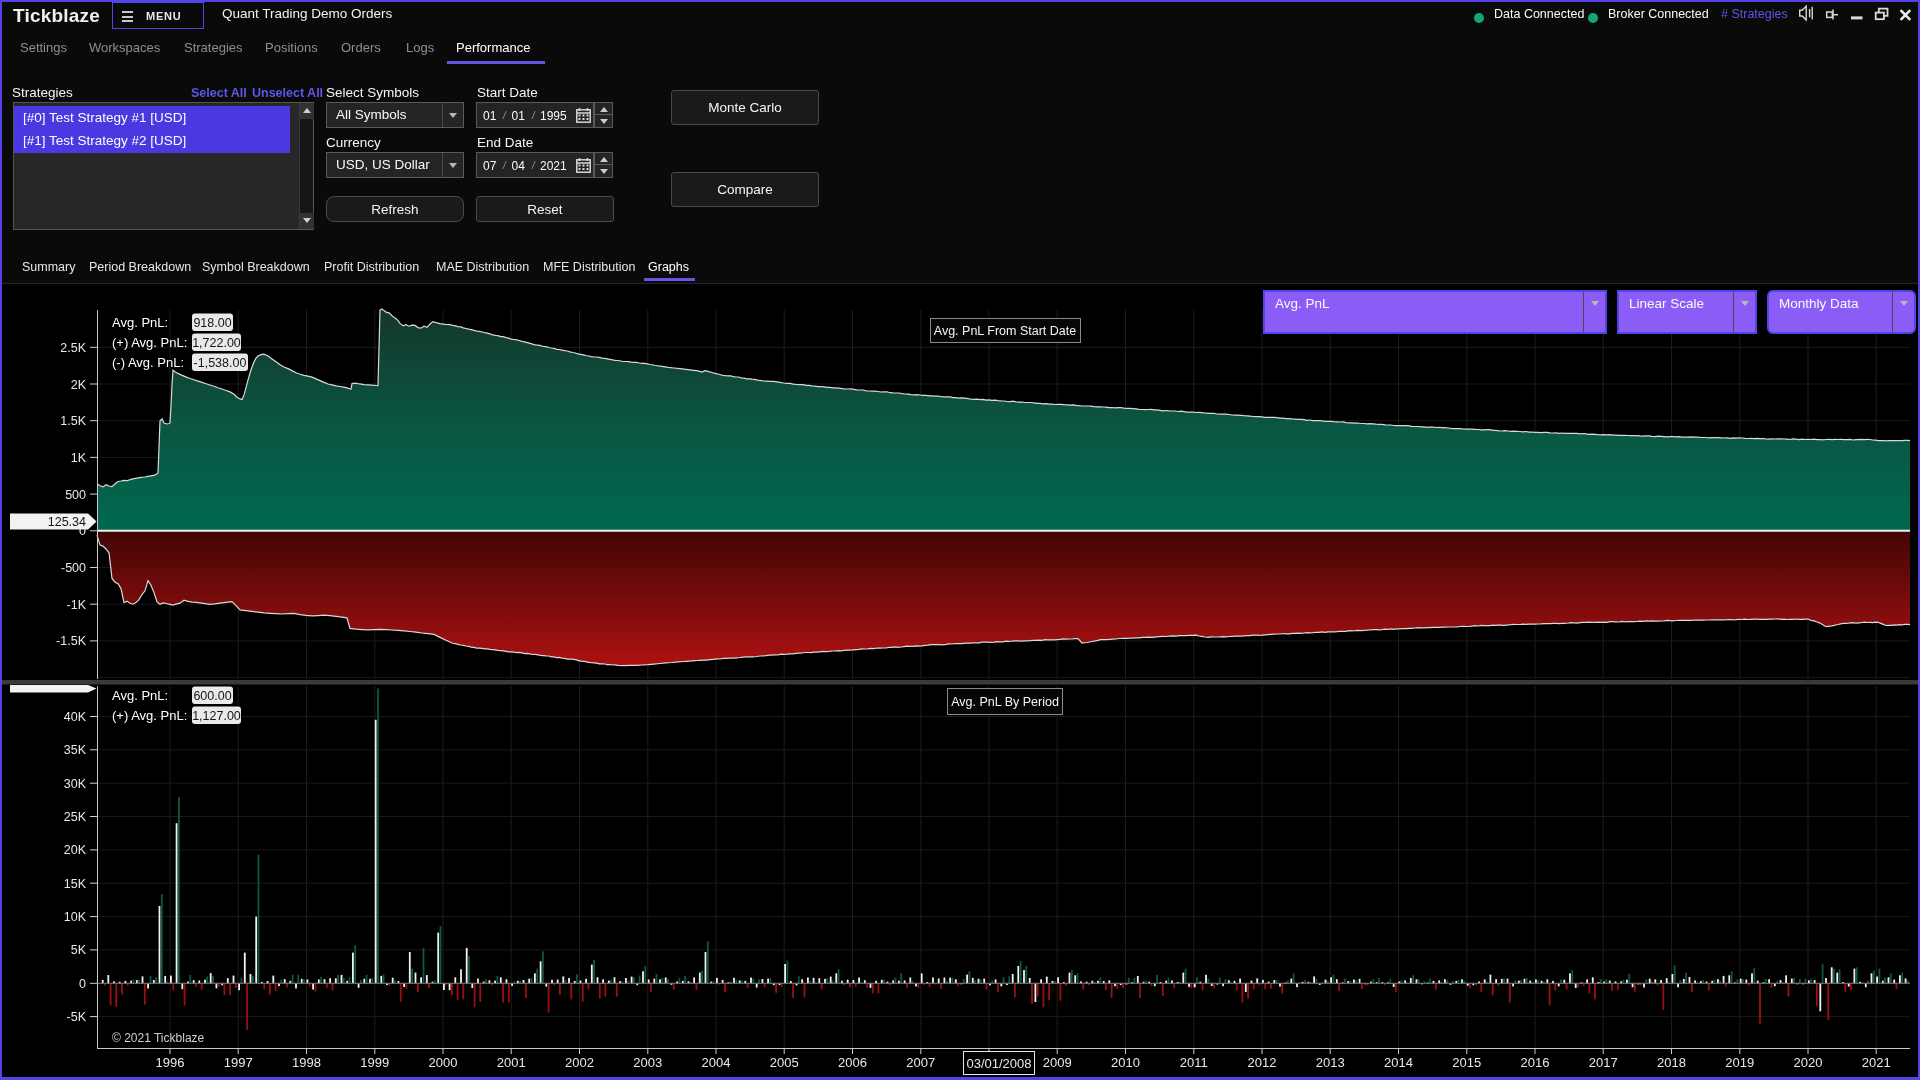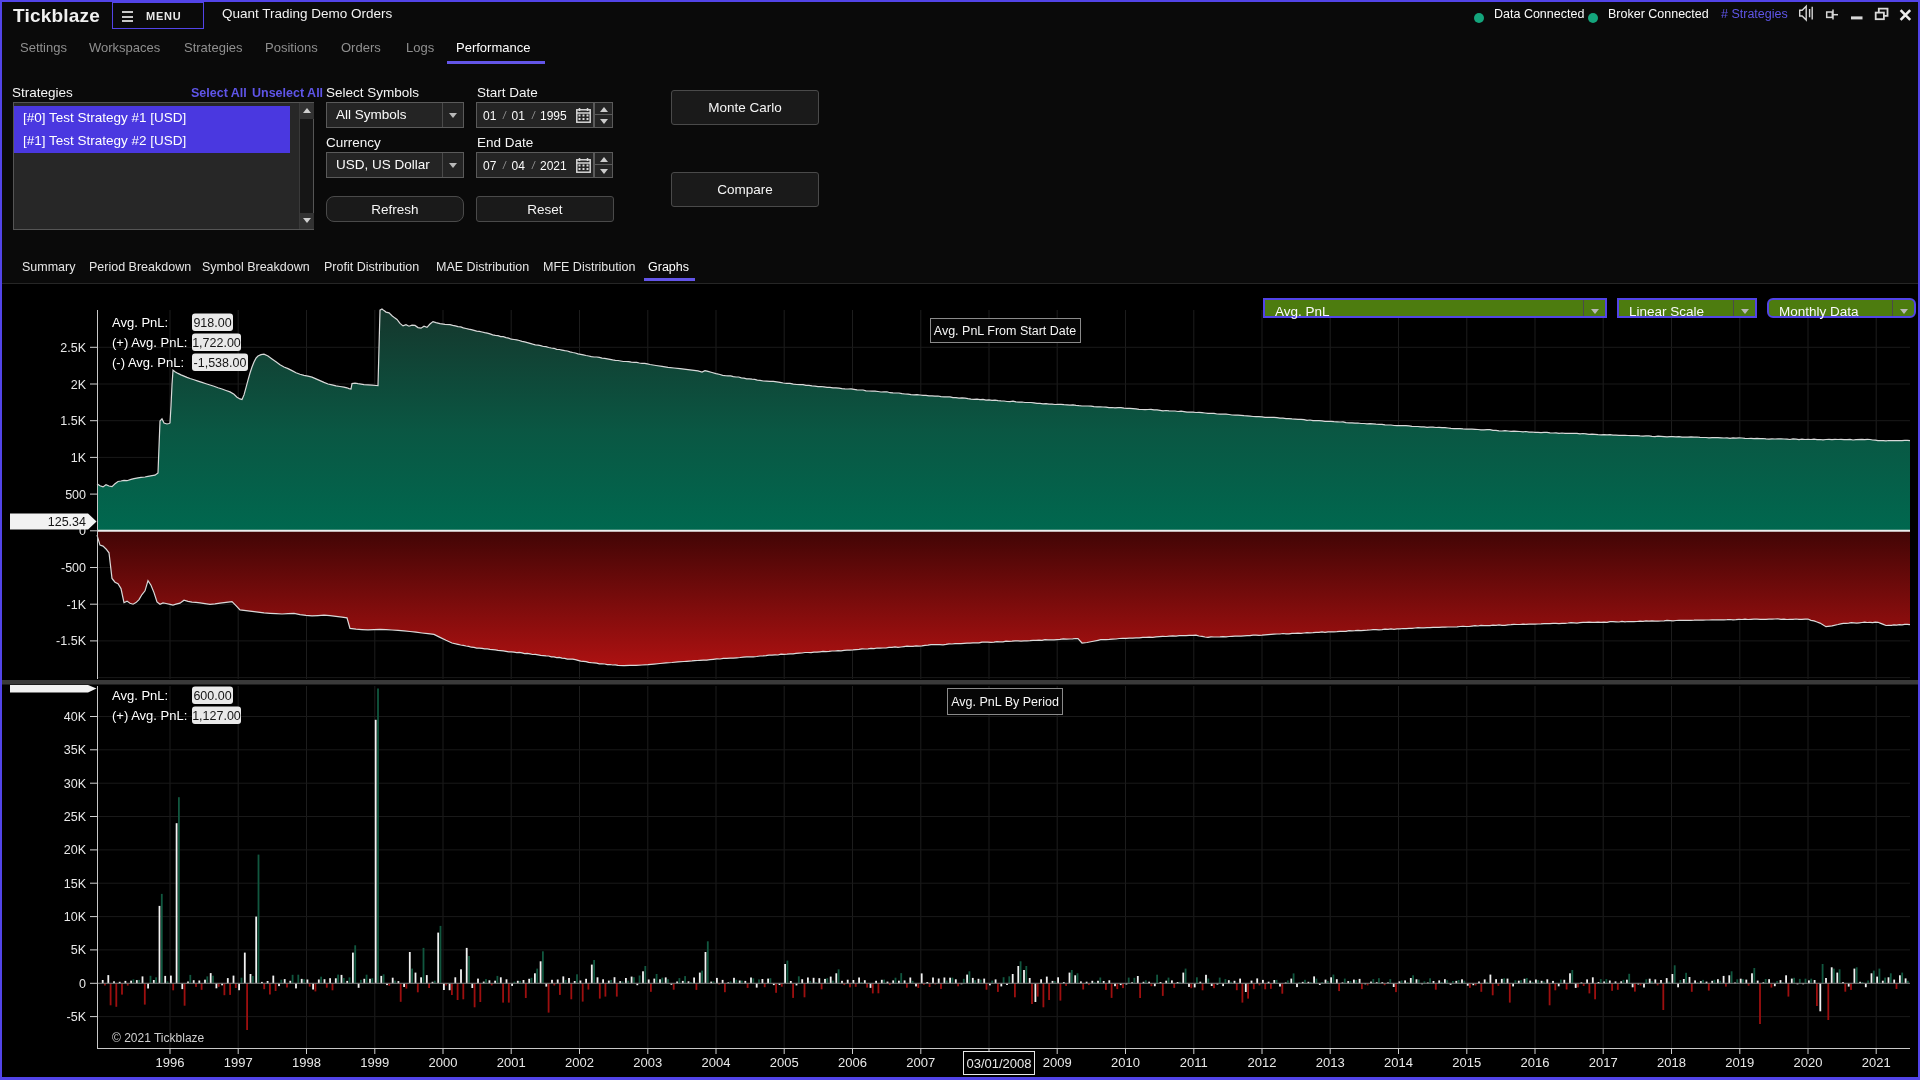--- a/index.html
+++ b/index.html
@@ -49,21 +49,21 @@
 .sarr { position:absolute; left:4.5px; width:0; height:0; border-left:4.5px solid transparent; border-right:4.5px solid transparent; }
 .sarr.up { top:3.5px; border-bottom:5.5px solid #cccccc; }
 .sarr.dn { top:4px; border-top:5.5px solid #cccccc; }
 
 .btn { position:absolute; background:#1a1a1a; border:1px solid #4a4a4a; border-radius:3px;
   font-size:13.5px; color:#f5f5f5; text-align:center; }
 
 .tab2 { position:absolute; top:260px; font-size:12.5px; color:#e5e5e5; }
 #sep2 { position:absolute; left:0; top:283px; width:1920px; height:1px; background:#262626; }
 
-.cdd { position:absolute; top:298px; height:20px; background:#4d7c0f; border:2px solid #5244e8; }
+.cdd { position:absolute; top:290px; height:44px; background:#8b5cf6; border:2px solid #5244e8; }
 .cdd .txt { position:absolute; left:10px; top:4px; font-size:13.5px; color:#fafafa; }
 .cdd .arr { position:absolute; right:0; top:0; width:22px; height:100%; border-left:1px solid #4a4a4a; }
 .cdd .carr { top:9px; }
 
 .cal { position:absolute; top:5px; width:15px; height:15px; }
 </style>
 </head>
 <body>
 <svg width="1920" height="1080" viewBox="0 0 1920 1080" style="position:absolute;left:0;top:0">
 <defs>

